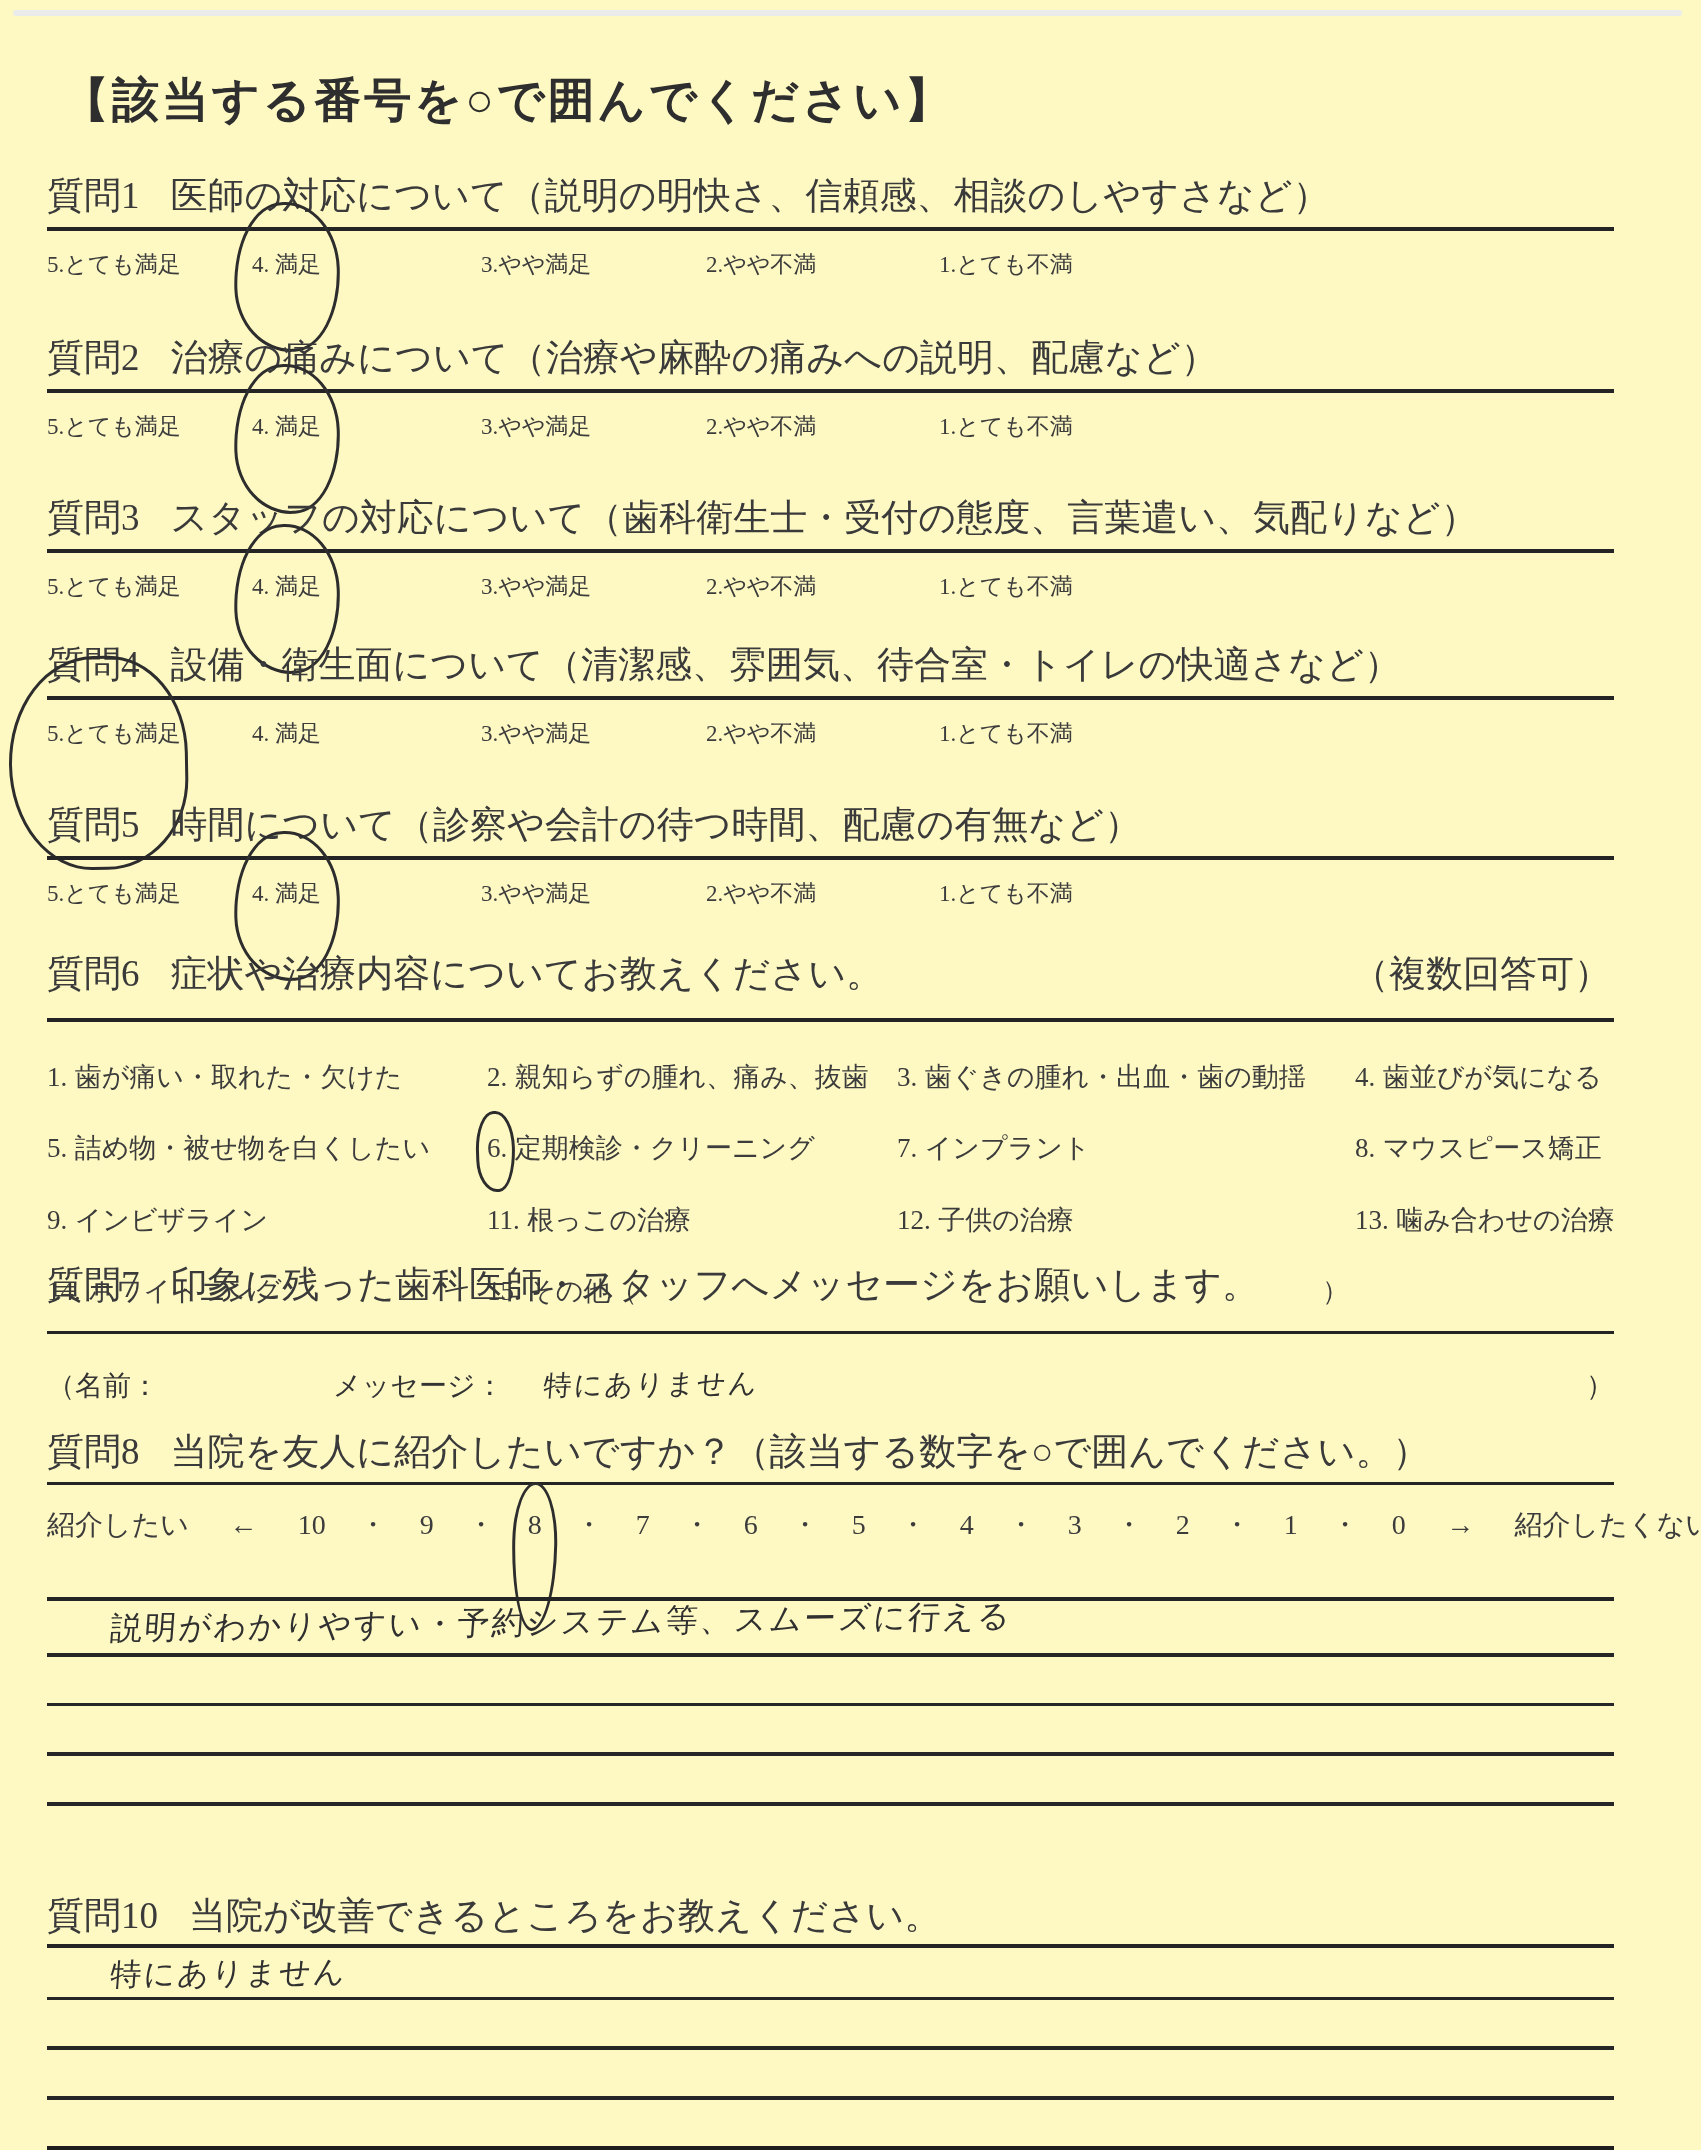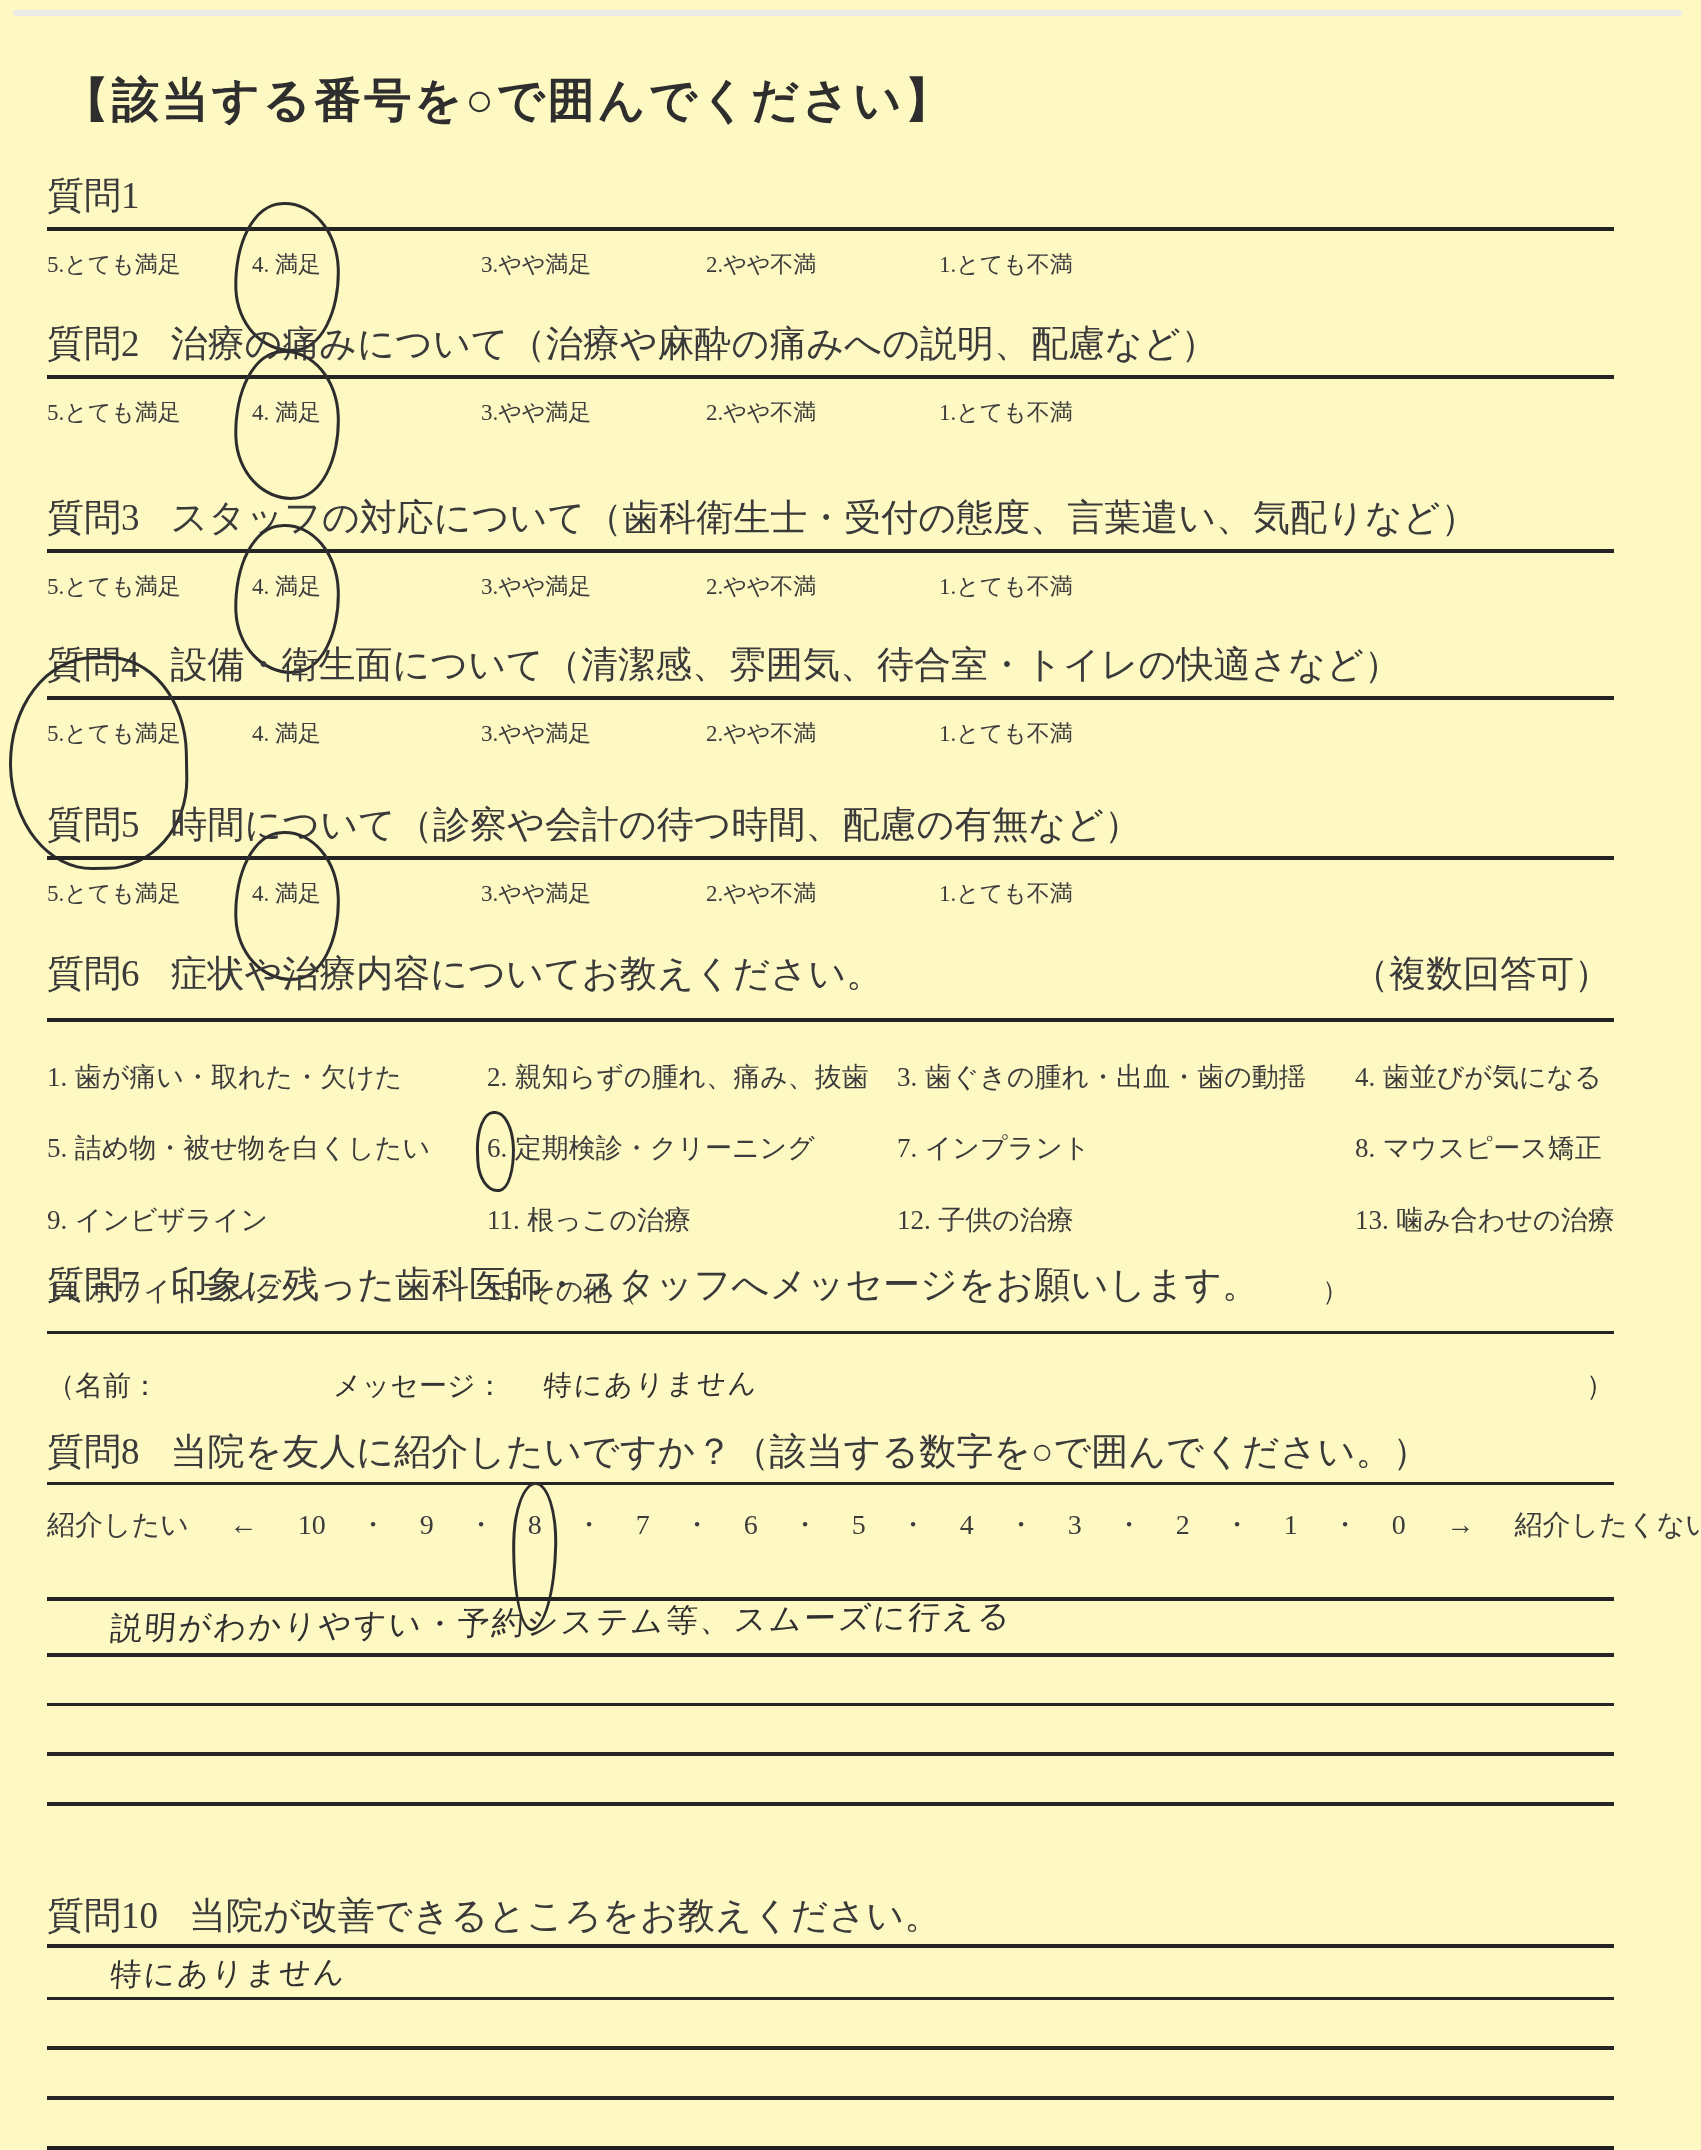--- a/index.html
+++ b/index.html
@@ -4,21 +4,21 @@
 <style>
   html,body{margin:0;padding:0;background:#ffffff;}
   .page{position:relative;width:1701px;height:2151px;background:#fef9c3;
         font-family:"Liberation Serif","DejaVu Serif",serif;color:#343434;overflow:hidden;}
   .scan-band{position:absolute;top:9.6px;left:13.3px;right:19px;height:6.6px;background:#e9eceb;border-radius:3.7px;}
 
   .title{position:absolute;top:69px;left:62px;font-size:47px;font-weight:bold;
          letter-spacing:3px;color:#2e2e2e;white-space:nowrap;}
 
   .q{position:absolute;left:47px;width:1567px;}
-  #q1{top:176px}#q2{top:324px}#q3{top:498px}#q4{top:645px}#q5{top:805px}
+  #q1{top:176px}#q2{top:338px}#q3{top:498px}#q4{top:645px}#q5{top:805px}
   #q6{top:954px}#q7{top:1265px}#q8{top:1432px}#q9{top:1590px}#q10{top:1896px}
 
   .q-head{display:flex;align-items:baseline;font-size:37px;line-height:1.1;color:#3a3a3a;white-space:nowrap;}
   .q-no{margin-right:31px;}
   .q-note{margin-left:auto;margin-right:3px;}
   .rule{height:3.7px;background:#242424;margin-top:10.3px;}
   #q6 .rule{margin-top:23.6px;}
   #q7 .rule{margin-top:25px;}
   #q8 .rule{margin-top:8.9px;}
   #q9 .rule,#q10 .rule{margin-top:7.4px;}
@@ -68,20 +68,21 @@
 <body>
 
 <div class="page">
   <div class="scan-band"></div>
 
   <div class="title">【該当する番号を○で囲んでください】</div>
 
   <div class="q" id="q1">
     <div class="q-head">
       <span class="q-no">質問1</span>
+      <span>医師の対応について（説明の明快さ、信頼感、相談のしやすさなど）</span>
     </div>
     <div class="rule"></div>
     <div class="opts">
       <span class="opt-cell c1"><span class="opt">5.とても満足</span></span>
       <span class="opt-cell c2"><span class="opt circled">4. 満足</span></span>
       <span class="opt-cell c3"><span class="opt">3.やや満足</span></span>
       <span class="opt-cell c4"><span class="opt">2.やや不満</span></span>
       <span class="opt-cell c5"><span class="opt">1.とても不満</span></span>
     </div>
   </div>

